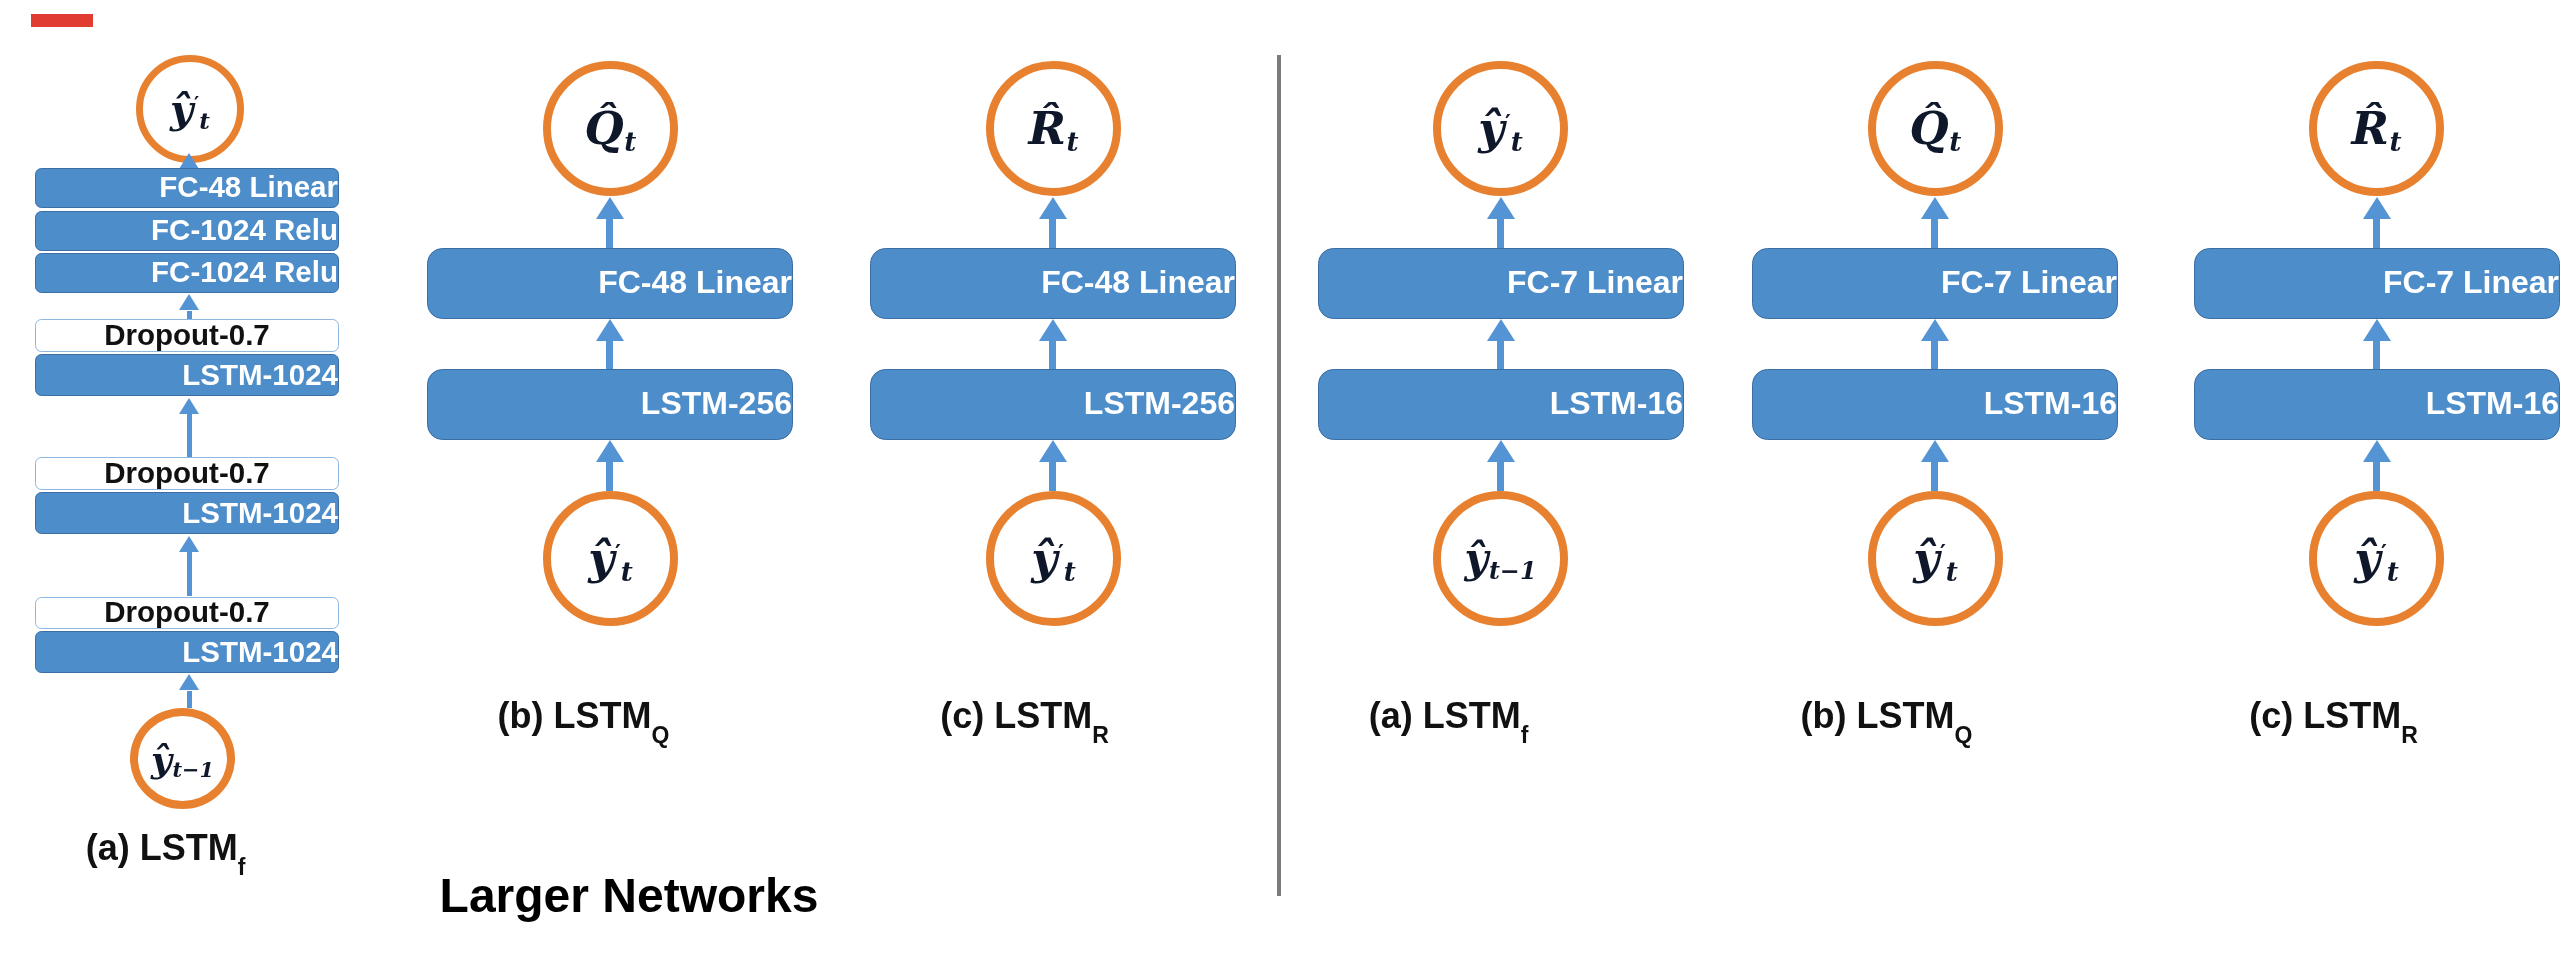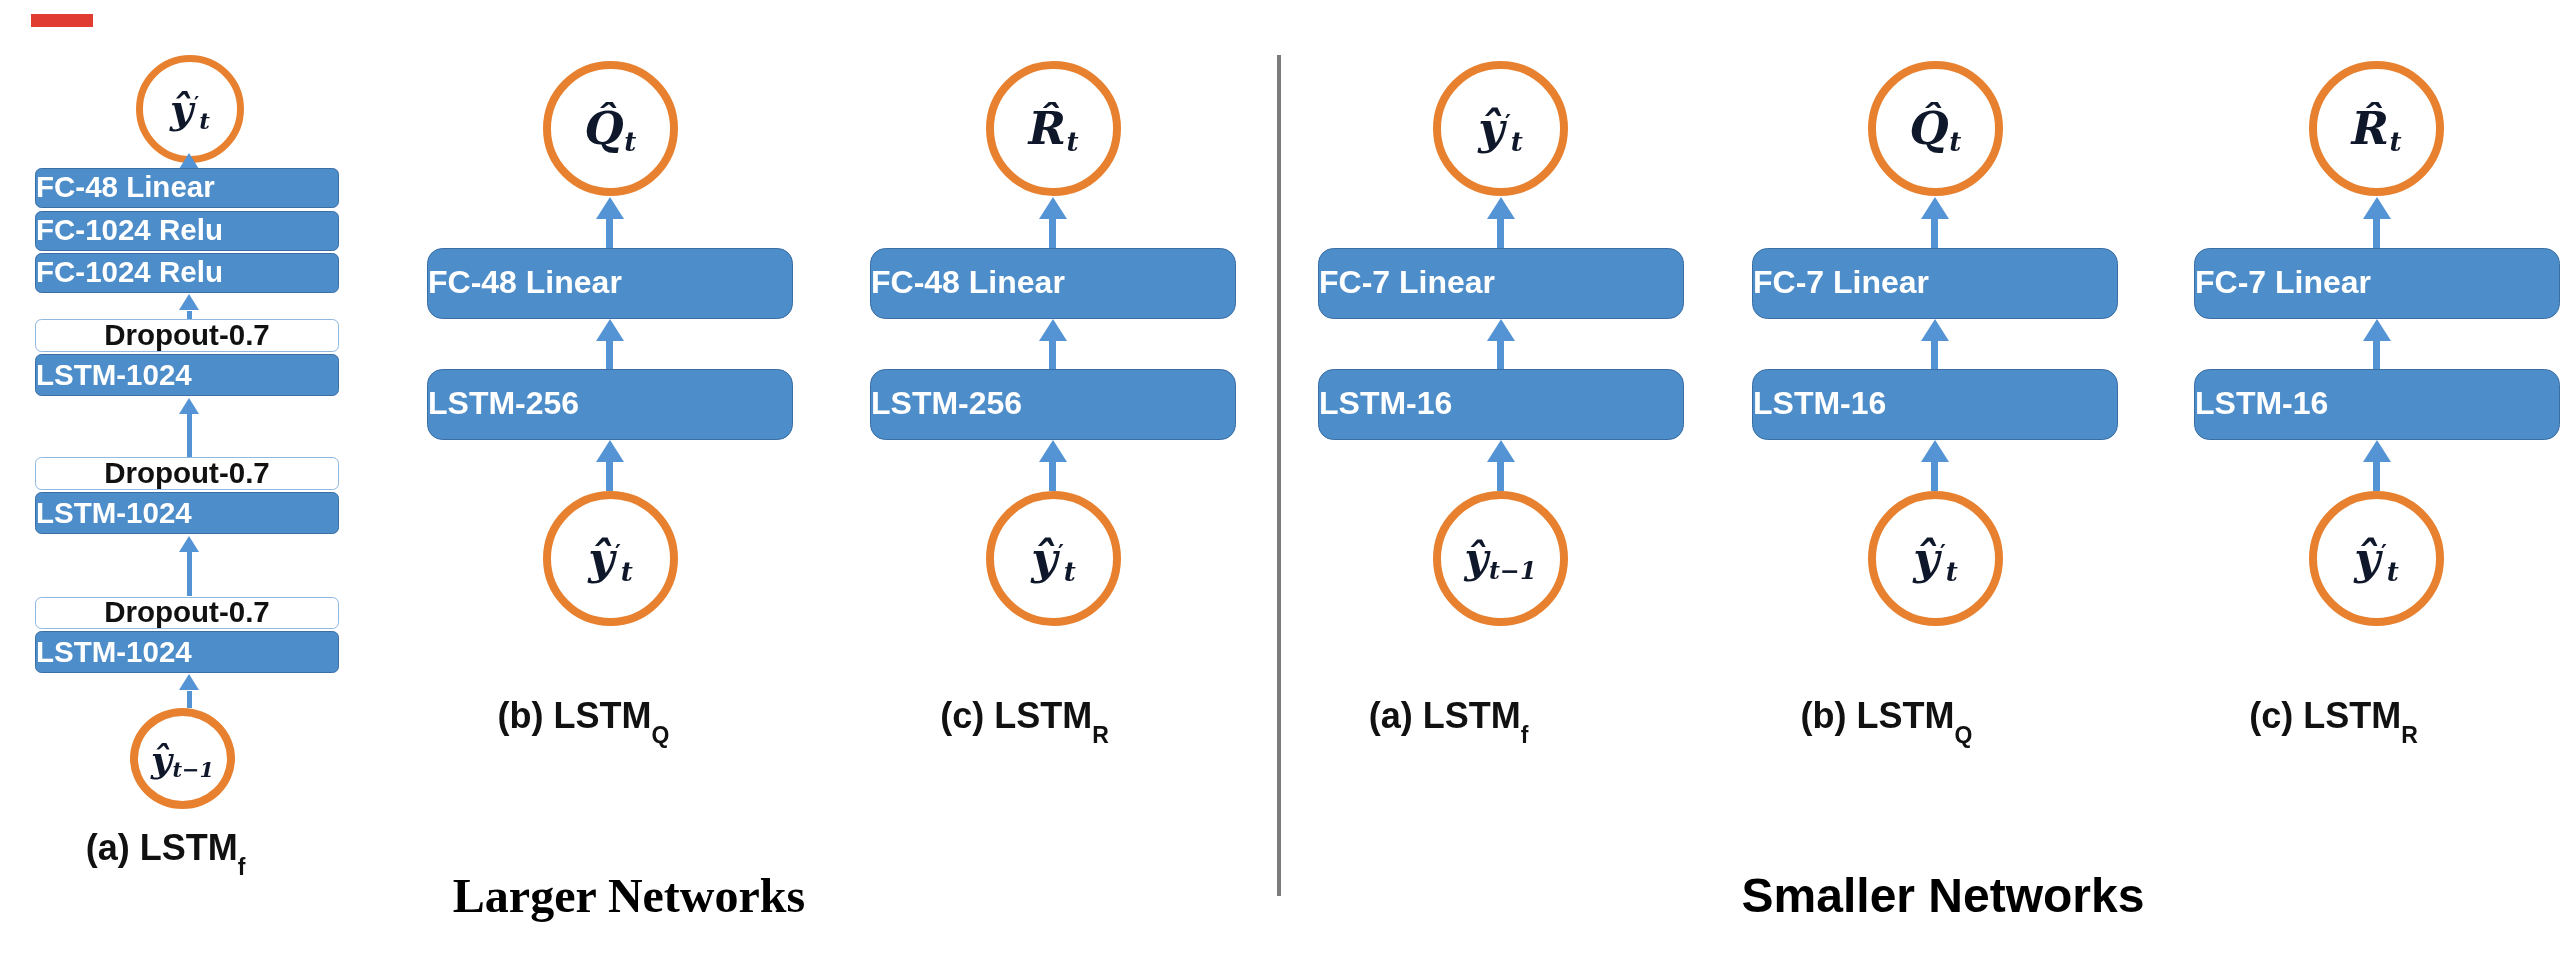--- a/index.html
+++ b/index.html
@@ -25,21 +25,21 @@
     font-style:italic;font-weight:bold;color:#0f172a;
     white-space:nowrap;line-height:1;
   }
   .math .prime{font-size:0.5em;vertical-align:0.62em;font-style:normal;margin-left:0.6px;}
   .math sub{font-size:0.58em;vertical-align:baseline;position:relative;top:0.28em;line-height:0;}
 
   .box-blue{
     position:absolute;
     background:var(--box-blue,#4d8dc9);
     border:1.9px solid var(--box-border,#3a6ea5);
-    color:#ffffff;font-weight:bold;text-align:left;
+    color:#ffffff;font-weight:bold;text-align:right;
     white-space:nowrap;
   }
   .box-white{
     position:absolute;
     background:#ffffff;
     border:1.9px solid var(--dropout-border,#8fb8e0);
     color:#111111;font-weight:bold;text-align:center;
     white-space:nowrap;
   }
   .r-lg{border-radius:15.4px;font-size:32px;}
@@ -248,17 +248,16 @@
 
     <div class="circle" style="left:2309px;top:491px;width:135px;height:135px;">
       <span class="math" style="font-size:45px;"><span>ŷ</span><span class="prime">′</span><sub>t</sub></span>
     </div>
 
     <div class="caption" style="left:2205px;top:695px;">
       <span>(c)</span>&nbsp;<span>LSTM</span><sub>R</sub>
     </div>
   </div>
 
-  <div class="section-label" style="left:340px;top:868px;font-family:Liberation Serif, serif;">Larger Networks</div>
-  <div class="section-label" style="left:1654px;top:868px;">Smaller Networks</div>
+  <div class="section-label" style="left:340px;top:868px;">Larger Networks</div>
 
 </div>
 
 
 </body></html>

